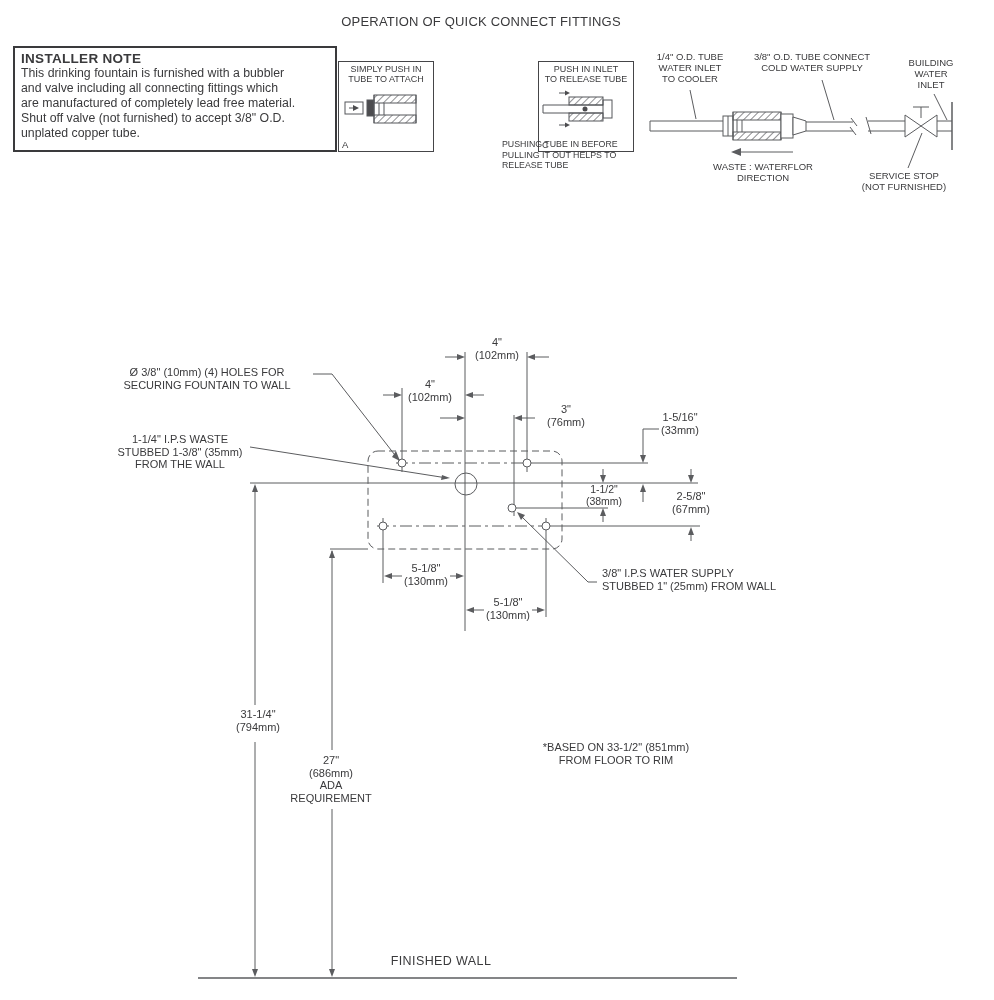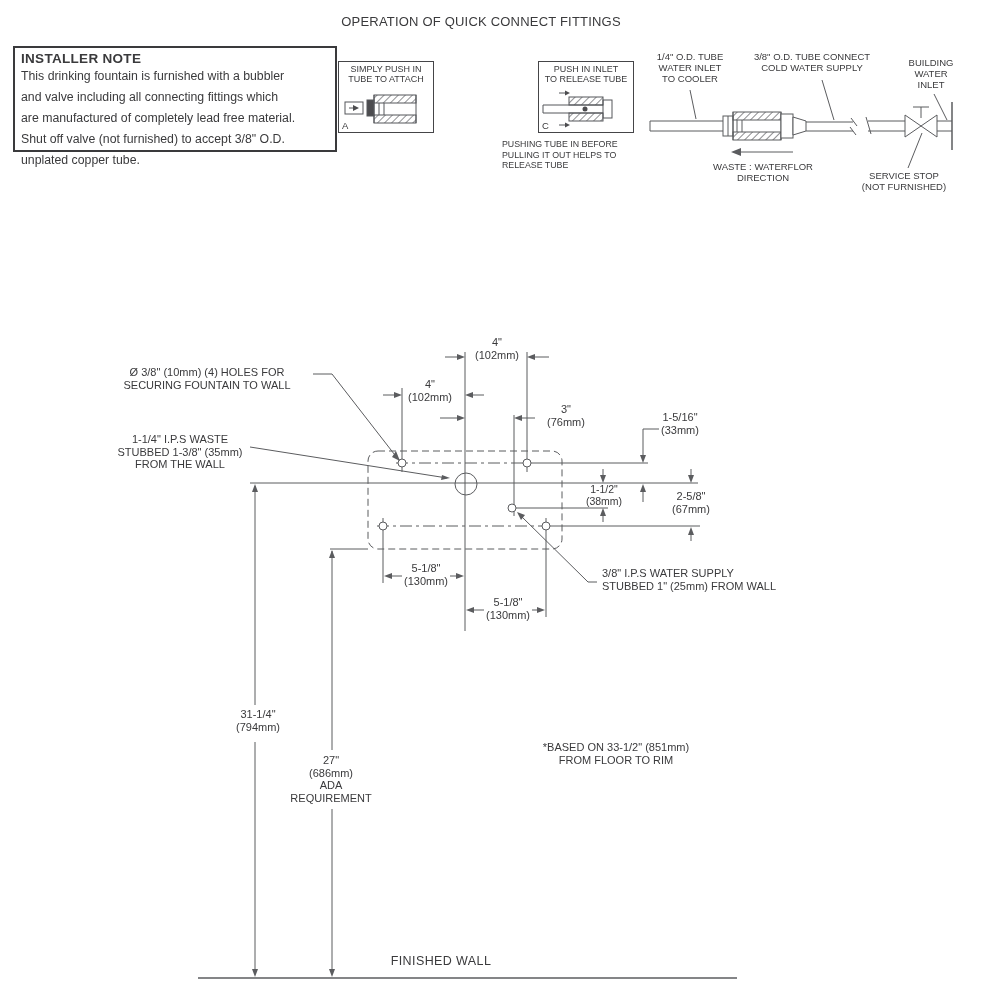--- a/index.html
+++ b/index.html
@@ -8,22 +8,22 @@
   #linework{position:absolute;left:0;top:0;pointer-events:none;}
   .ann{position:absolute;white-space:pre-line;text-align:center;color:#3a3a3c;line-height:12.5px;font-size:11px;}
   .ctr{transform:translateX(-50%);}
   .lft{text-align:left;}
   .bgw{background:#fff;padding:0 2px;}
   .small{font-size:9.5px;line-height:10.8px;}
   .tiny{font-size:8.8px;line-height:10.6px;}
   #installer-note{position:absolute;left:13px;top:38px;width:308px;height:96px;
       border:2px solid #3a3a3c;padding:3px 6px;margin-top:8px;}
   #installer-note .in-title{font-size:13.5px;font-weight:bold;letter-spacing:.3px;}
-  #installer-note .in-body{font-size:12.3px;line-height:21px;white-space:pre-line;}
-  .qc-panel{position:absolute;top:61px;height:72px;border:1.5px solid #454548;box-sizing:border-box;text-decoration:underline;}
+  #installer-note .in-body{font-size:12.3px;line-height:15px;white-space:pre-line;}
+  .qc-panel{position:absolute;top:61px;height:91px;border:1.5px solid #454548;box-sizing:border-box;text-decoration:underline;}
   .qc-panel .plabel{position:absolute;top:2px;left:0;right:0;text-align:center;
       font-size:9px;line-height:10px;white-space:pre-line;}
   .qc-panel .pletter{position:absolute;left:3px;bottom:1px;font-size:9.5px;}
   .qc-panel svg{position:absolute;left:2px;top:26px;}
   .qc-title{font-size:13px;letter-spacing:.2px;}
   .floor-label{font-size:12.5px;letter-spacing:.4px;}
 </style>
 </head>
 <body>
 

